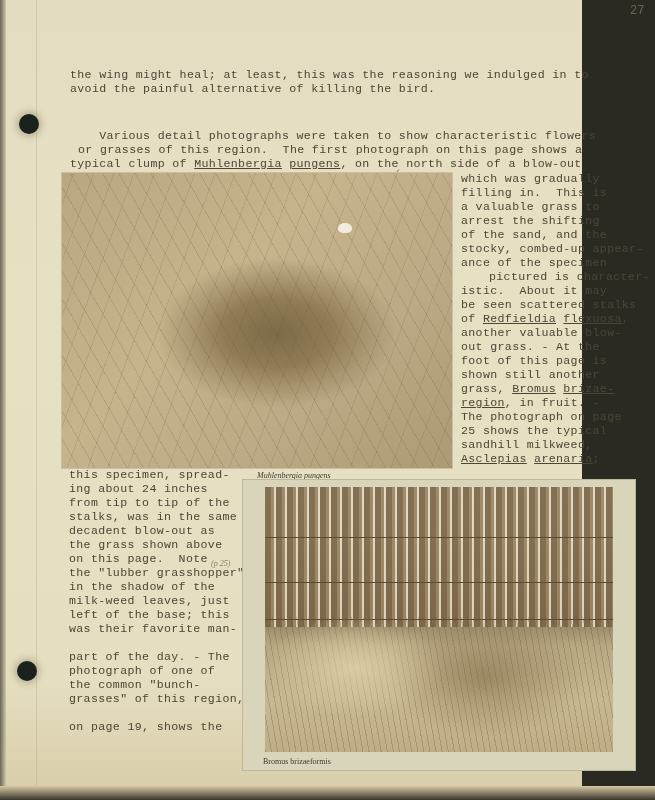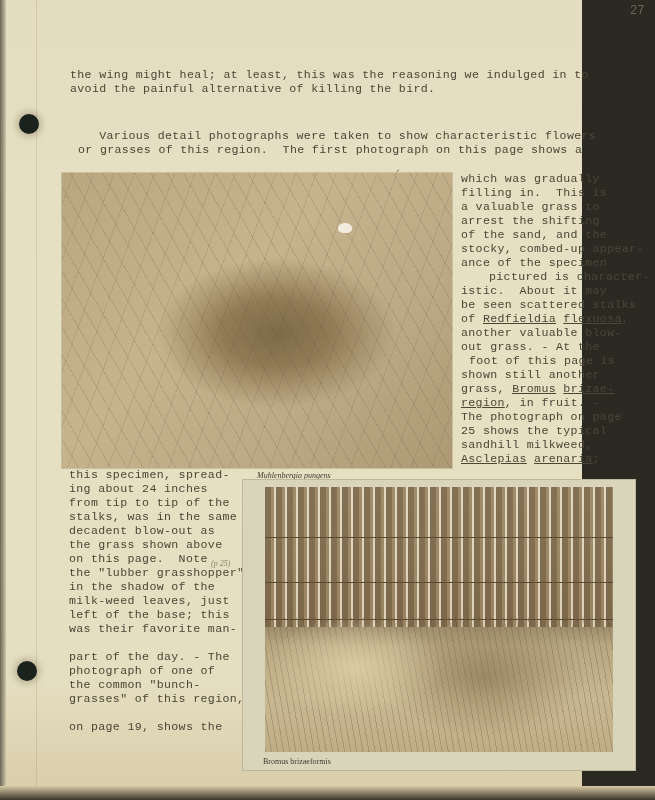--- a/index.html
+++ b/index.html
@@ -45,20 +45,21 @@
   <div class="hole" style="left:17px;top:661px;"></div>
   <div class="edge-bottom"></div>
 
   <div class="page-number">27</div>
 
   <div class="t" style="left:70px;top:68px;">the wing might heal; at least, this was the reasoning we indulged in to</div>
   <div class="t" style="left:70px;top:82px;">avoid the painful alternative of killing the bird.</div>
 
   <div class="t" style="left:70px;top:129px;">    Various detail photographs were taken to show characteristic flowers</div>
   <div class="t" style="left:78px;top:143px;">or grasses of this region.  The first photograph on this page shows a</div>
+  <div class="t" style="left:70px;top:157px;"><span>typical clump of </span><span class="u">Muhlenbergia</span><span> </span><span class="u">pungens</span><span>, on the north side of a blow-out</span></div>
   <div class="check">✓</div>
 
   <div class="photo1">
     <div class="stalks"></div>
     <div class="bird"></div>
   </div>
   <div class="caption1">Muhlenbergia pungens</div>
 
   <div class="t" style="left:461px;top:172px;">which was gradually</div>
   <div class="t" style="left:461px;top:186px;">filling in.  This is</div>
@@ -66,21 +67,21 @@
   <div class="t" style="left:461px;top:214px;">arrest the shifting</div>
   <div class="t" style="left:461px;top:228px;">of the sand, and the</div>
   <div class="t" style="left:461px;top:242px;">stocky, combed-up appear-</div>
   <div class="t" style="left:461px;top:256px;">ance of the specimen</div>
   <div class="t" style="left:461px;top:270px;margin-left:28px;">pictured is character-</div>
   <div class="t" style="left:461px;top:284px;">istic.  About it may</div>
   <div class="t" style="left:461px;top:298px;">be seen scattered stalks</div>
   <div class="t" style="left:461px;top:312px;"><span>of </span><span class="u">Redfieldia</span><span> </span><span class="u">flexuosa</span><span>,</span></div>
   <div class="t" style="left:461px;top:326px;">another valuable blow-</div>
   <div class="t" style="left:461px;top:340px;">out grass. - At the</div>
-  <div class="t" style="left:461px;top:354px;margin-left:8px;">foot of this page is</div>
+  <div class="t" style="left:461px;top:354px;">foot of this page is</div>
   <div class="t" style="left:461px;top:368px;">shown still another</div>
   <div class="t" style="left:461px;top:382px;"><span>grass, </span><span class="u">Bromus</span><span> </span><span class="u">brizae-</span></div>
   <div class="t" style="left:461px;top:396px;"><span class="u">region</span><span>, in fruit. -</span></div>
   <div class="t" style="left:461px;top:410px;">The photograph on page</div>
   <div class="t" style="left:461px;top:424px;">25 shows the typical</div>
   <div class="t" style="left:461px;top:438px;">sandhill milkweed,</div>
   <div class="t" style="left:461px;top:452px;"><span class="u">Asclepias</span><span> </span><span class="u">arenaria</span><span>;</span></div>
 
   <div class="t" style="left:69px;top:468px;">this specimen, spread-</div>
   <div class="t" style="left:69px;top:482px;">ing about 24 inches</div>

